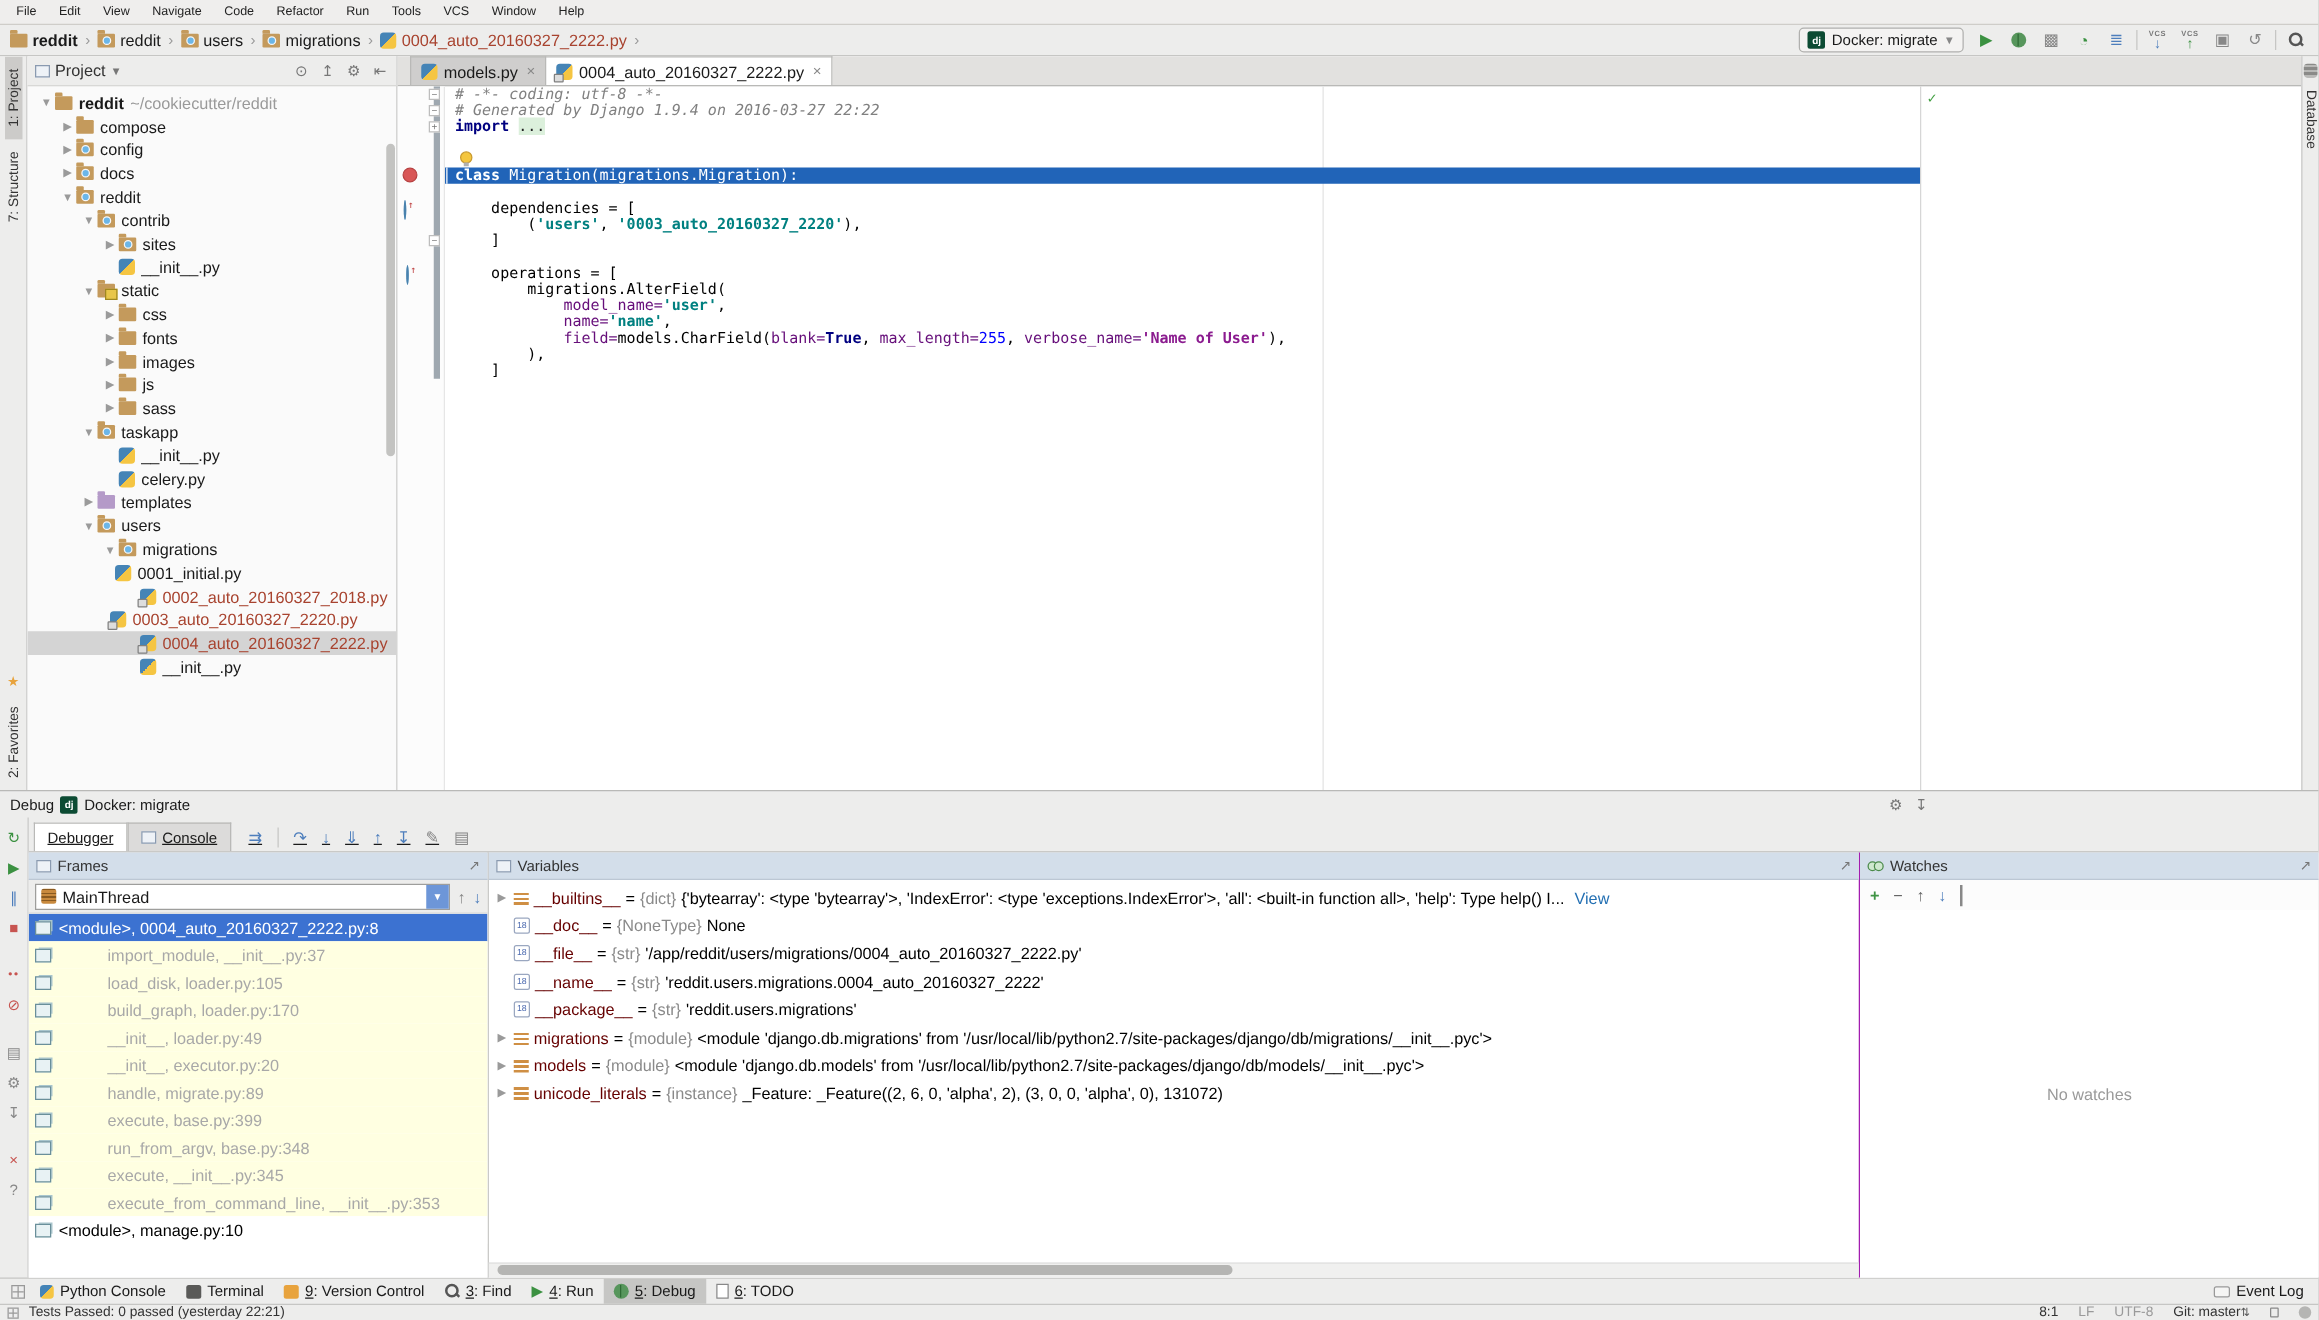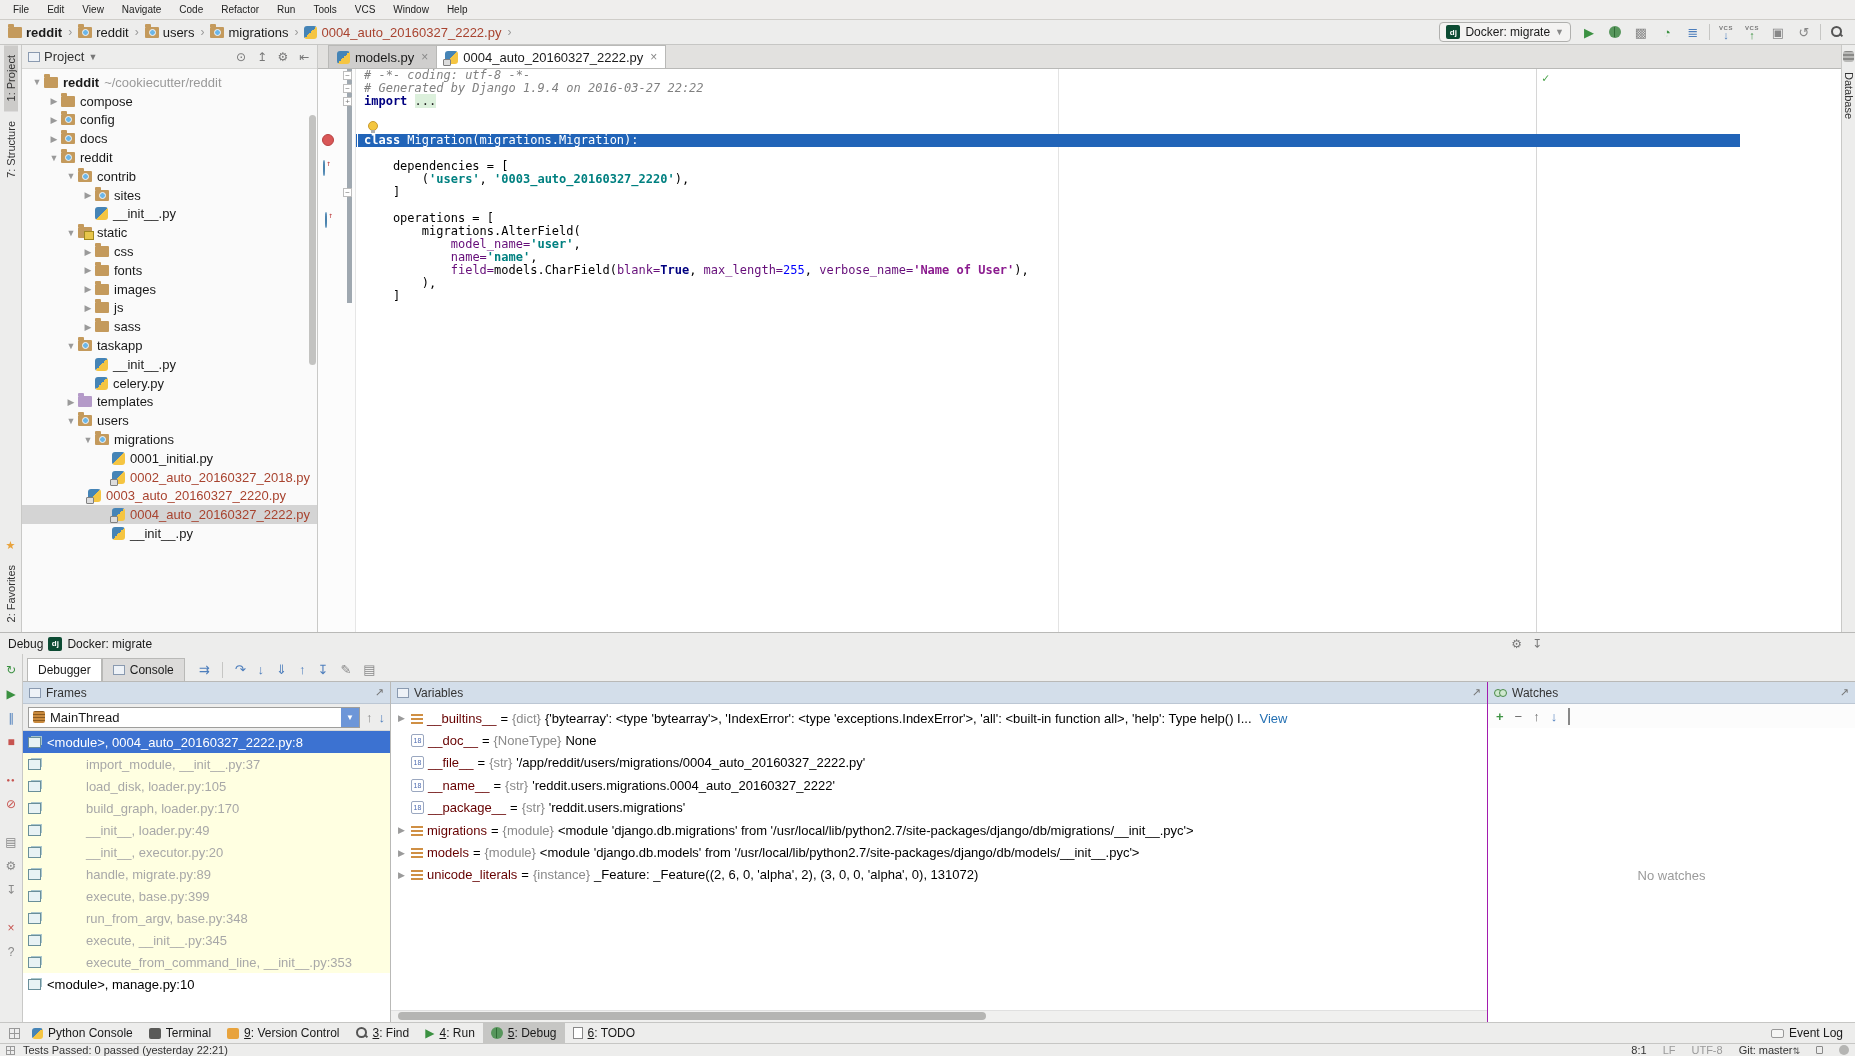--- a/index.html
+++ b/index.html
@@ -60,21 +60,21 @@
   .etab.active { background:#ffffff; }
   .etab .close { color:#888; font-size:12px; margin-left:2px; }
   .editor-body { flex:1; position:relative; font-family:"DejaVu Sans Mono","Liberation Mono",monospace; font-size:12px; line-height:13px; overflow:hidden; }
   .gutter { position:absolute; left:0; top:0; bottom:0; width:38px; background:#fcfcfc; border-right:1px solid #e6e6e6; }
   .vcs-stripe { position:absolute; left:29px; top:0; width:5px; height:234px; background:#9fa8b0; }
   .margin-guide { position:absolute; left:740px; top:0; bottom:0; border-left:1px solid #e3e3e3; }
   .right-divider { position:absolute; left:1218px; top:0; bottom:0; border-left:1px solid #d6d6d6; }
   .insp-check { position:absolute; left:1224px; top:3px; color:#44a044; font-weight:bold; font-size:12px; }
   .code-lines { position:absolute; left:38px; top:0; right:0; }
   .code-line { height:13px; white-space:pre; padding-left:8px; position:relative; }
-  .code-line.exec { background:#2164b8; width:1384px; }
+  .code-line.exec { background:#2164b8; width:1180px; }
   .code-line.exec::before { content:""; position:absolute; left:1px; top:0; bottom:0; border-left:1px solid #fff; }
   .tk-c { color:#808080; font-style:italic; }
   .tk-k { color:#000080; font-weight:bold; }
   .tk-s { color:#008080; font-weight:bold; }
   .tk-a { color:#660e7a; }
   .tk-n { color:#0000ff; }
   .tk-p { color:#000; }
   .tk-f { background:#dcf0dc; color:#222; }
   .tk-sb { color:#8b1b8f; font-weight:bold; }
   .tk-w { color:#fff; }
@@ -88,21 +88,21 @@
   .i-bulb::after { content:""; position:absolute; left:2px; bottom:-3px; width:4px; height:3px; background:#b0b0b0; }
   
   .debug { height:390px; border-top:1px solid #b9b9b7; background:#ededec; display:flex; flex-direction:column; }
   .debug-header { height:21px; display:flex; align-items:center; gap:5px; padding:0 8px; font-size:12px; flex:none; }
   .dh-icons { margin-left:auto; display:flex; gap:10px; color:#777; font-size:12px; margin-right:305px; }
   .debug-main { flex:1; display:flex; min-height:0; }
   .dstrip { width:23px; border-right:1px solid #c9c9c7; display:flex; flex-direction:column; align-items:center; padding-top:8px; gap:8px; flex:none; }
   .dstrip .ds-icon { width:16px; height:16px; display:flex; align-items:center; justify-content:center; font-size:12px; }
   .ds-gap { height:6px; }
   .debug-content { flex:1; display:flex; flex-direction:column; min-width:0; }
-  .dtabsrow { height:27px; display:flex; align-items:flex-end; padding-left:4px; flex:none; }
+  .dtabsrow { height:27px; display:flex; align-items:flex-end; padding-left:4px; flex:none;text-decoration:underline; }
   .dtab { height:23px; display:flex; align-items:center; gap:5px; padding:0 10px; font-size:12px; background:#dcdbda; border:1px solid #b9b9b7; border-bottom:none; }
   .dtab.active { background:#fff; }
   .dsteps { display:flex; align-items:center; gap:12px; margin-left:14px; height:23px; color:#4d7ebc; font-size:13px; }
   .dstep-sep { width:1px; height:16px; background:#c6c6c4; }
   .debug-panels { flex:1; display:flex; border-top:1px solid #b9b9b7; background:#fff; min-height:0; }
   .panel-header { height:22px; background:#d3deea; border-bottom:1px solid #bcc7d4; display:flex; align-items:center; gap:5px; padding:0 6px; font-size:12px; color:#333; flex:none; }
   .panel-float { margin-left:auto; color:#777; font-size:11px; }
   .frames { width:368px; border-right:1px solid #b9b9b7; display:flex; flex-direction:column; flex:none; }
   .thread-row { height:27px; display:flex; align-items:center; gap:6px; padding:0 5px; background:#ededec; border-bottom:1px solid #d8d8d6; flex:none; }
   .thread-combo { flex:1; height:21px; background:#fff; border:1px solid #9e9e9c; display:flex; align-items:center; gap:5px; padding-left:4px; font-size:13px; }
@@ -370,21 +370,21 @@
           <div class="tree-row" style="padding-left: 42px;">
             <span class="tree-arrow">▼</span>
             <span class="i-folder dot"></span>
             <span class="tree-label">users</span>
           </div>
           <div class="tree-row" style="padding-left: 59px;">
             <span class="tree-arrow">▼</span>
             <span class="i-folder dot"></span>
             <span class="tree-label">migrations</span>
           </div>
-          <div class="tree-row" style="padding-left: 76px;">
+          <div class="tree-row" style="padding-left: 56px;">
             <span class="tree-arrow"></span>
             <span class="i-py"></span>
             <span class="tree-label">0001_initial.py</span>
           </div>
           <div class="tree-row" style="padding-left: 76px;">
             <span class="tree-arrow"></span>
             <span class="i-py lock"></span>
             <span class="tree-label red">0002_auto_20160327_2018.py</span>
           </div>
           <div class="tree-row" style="padding-left: 52px;">

